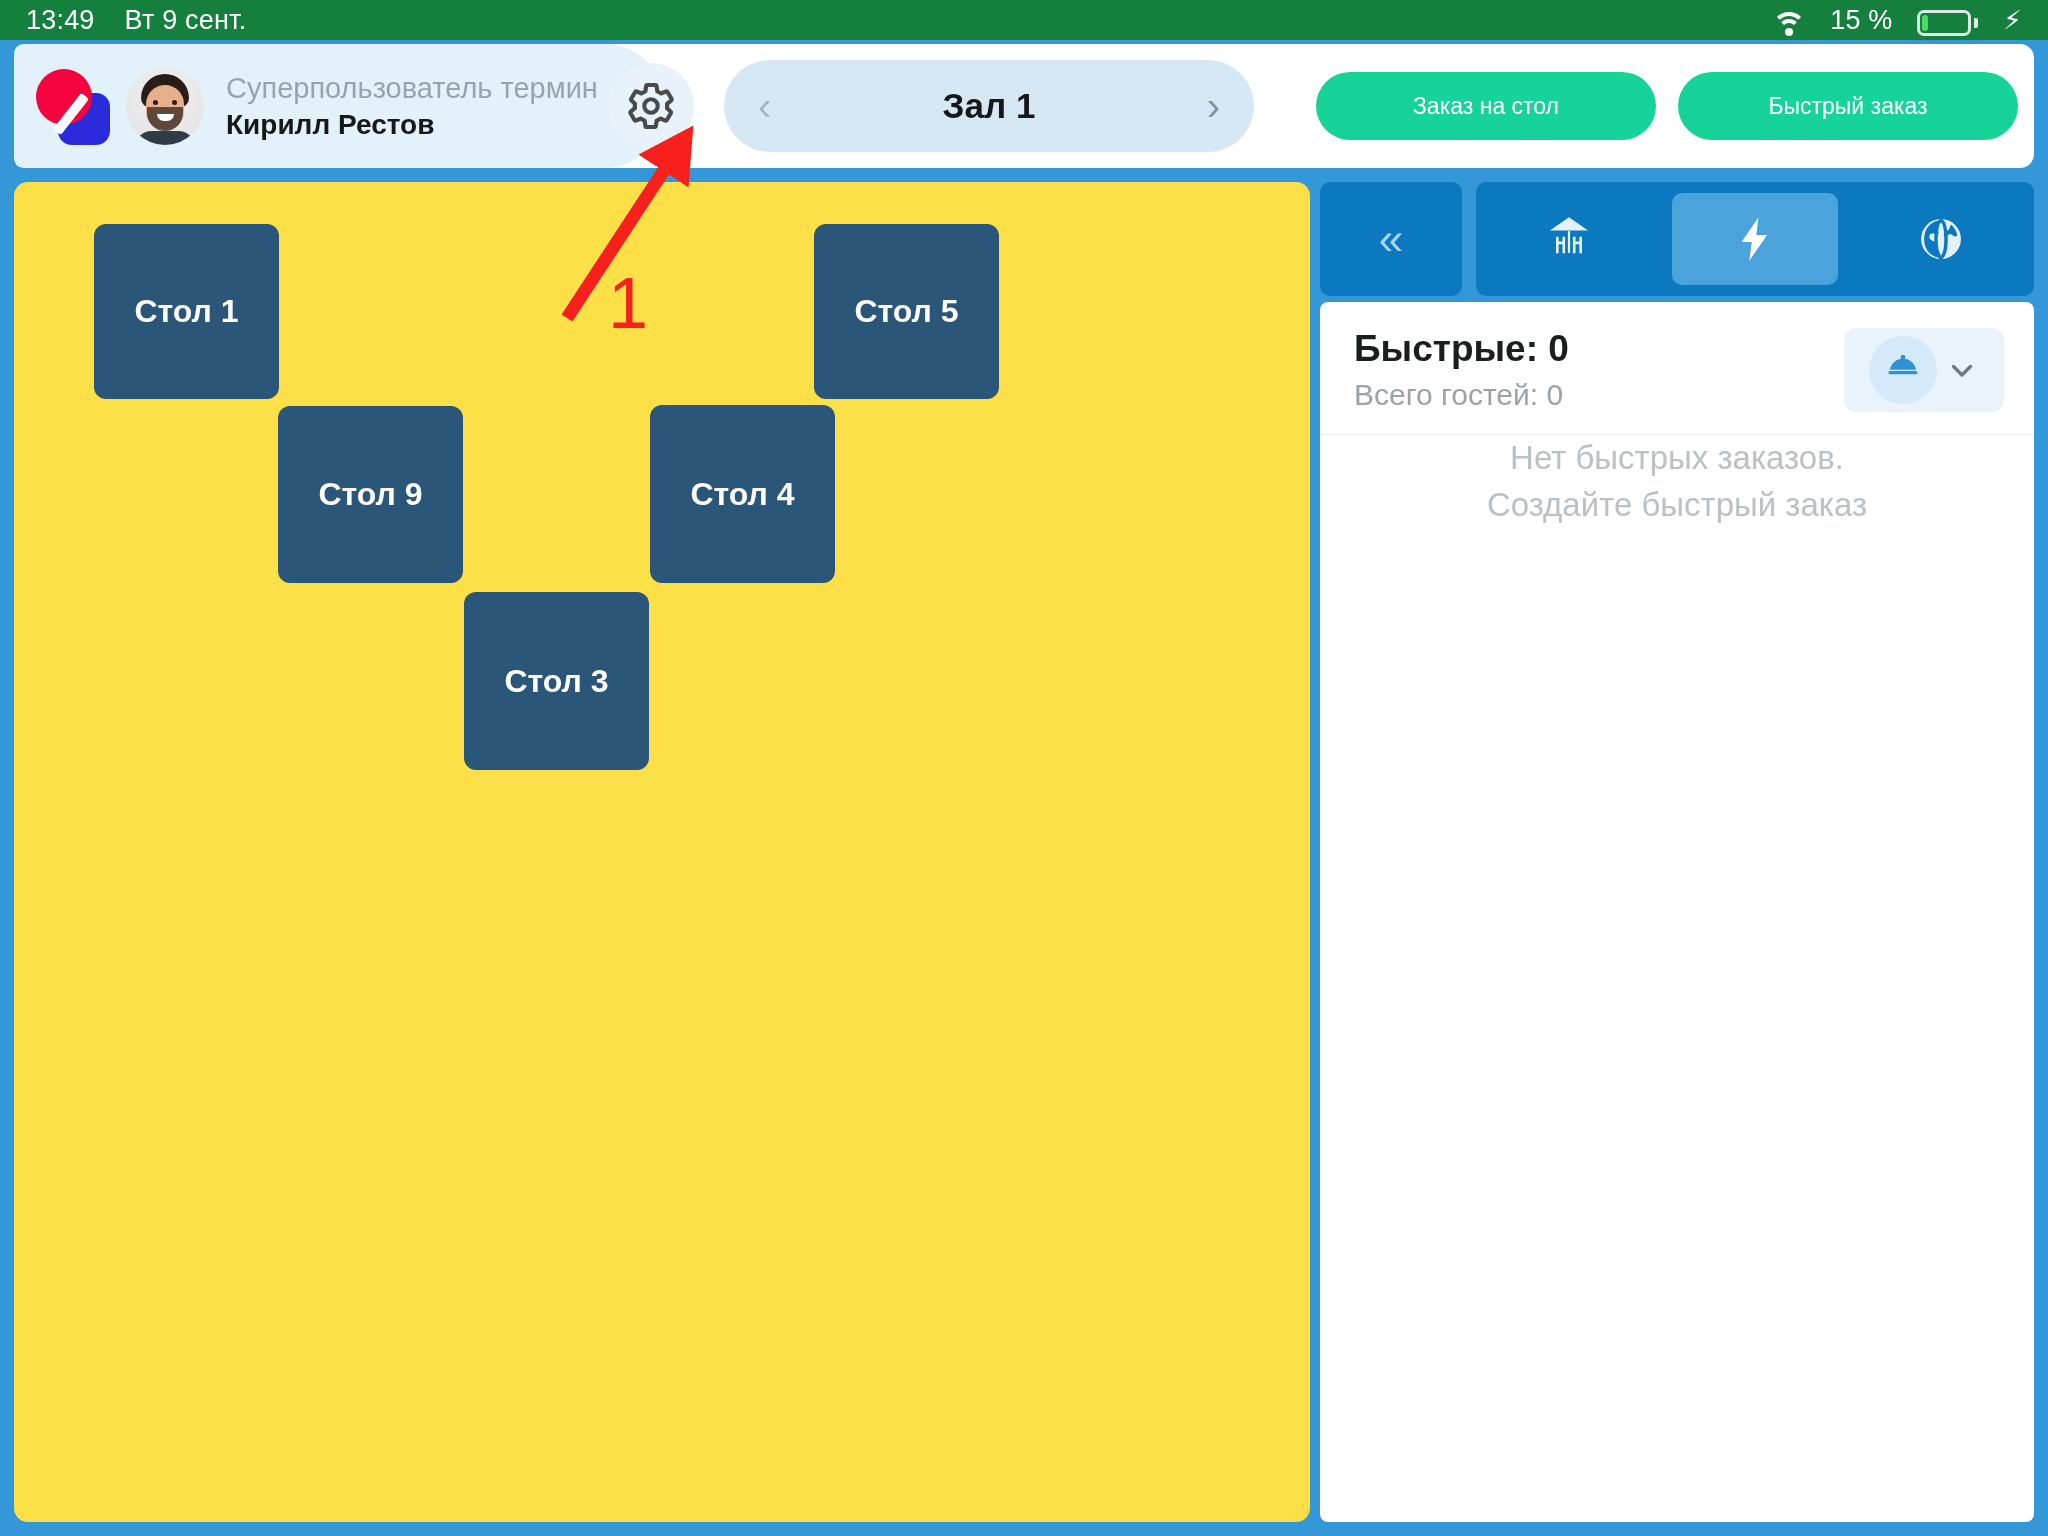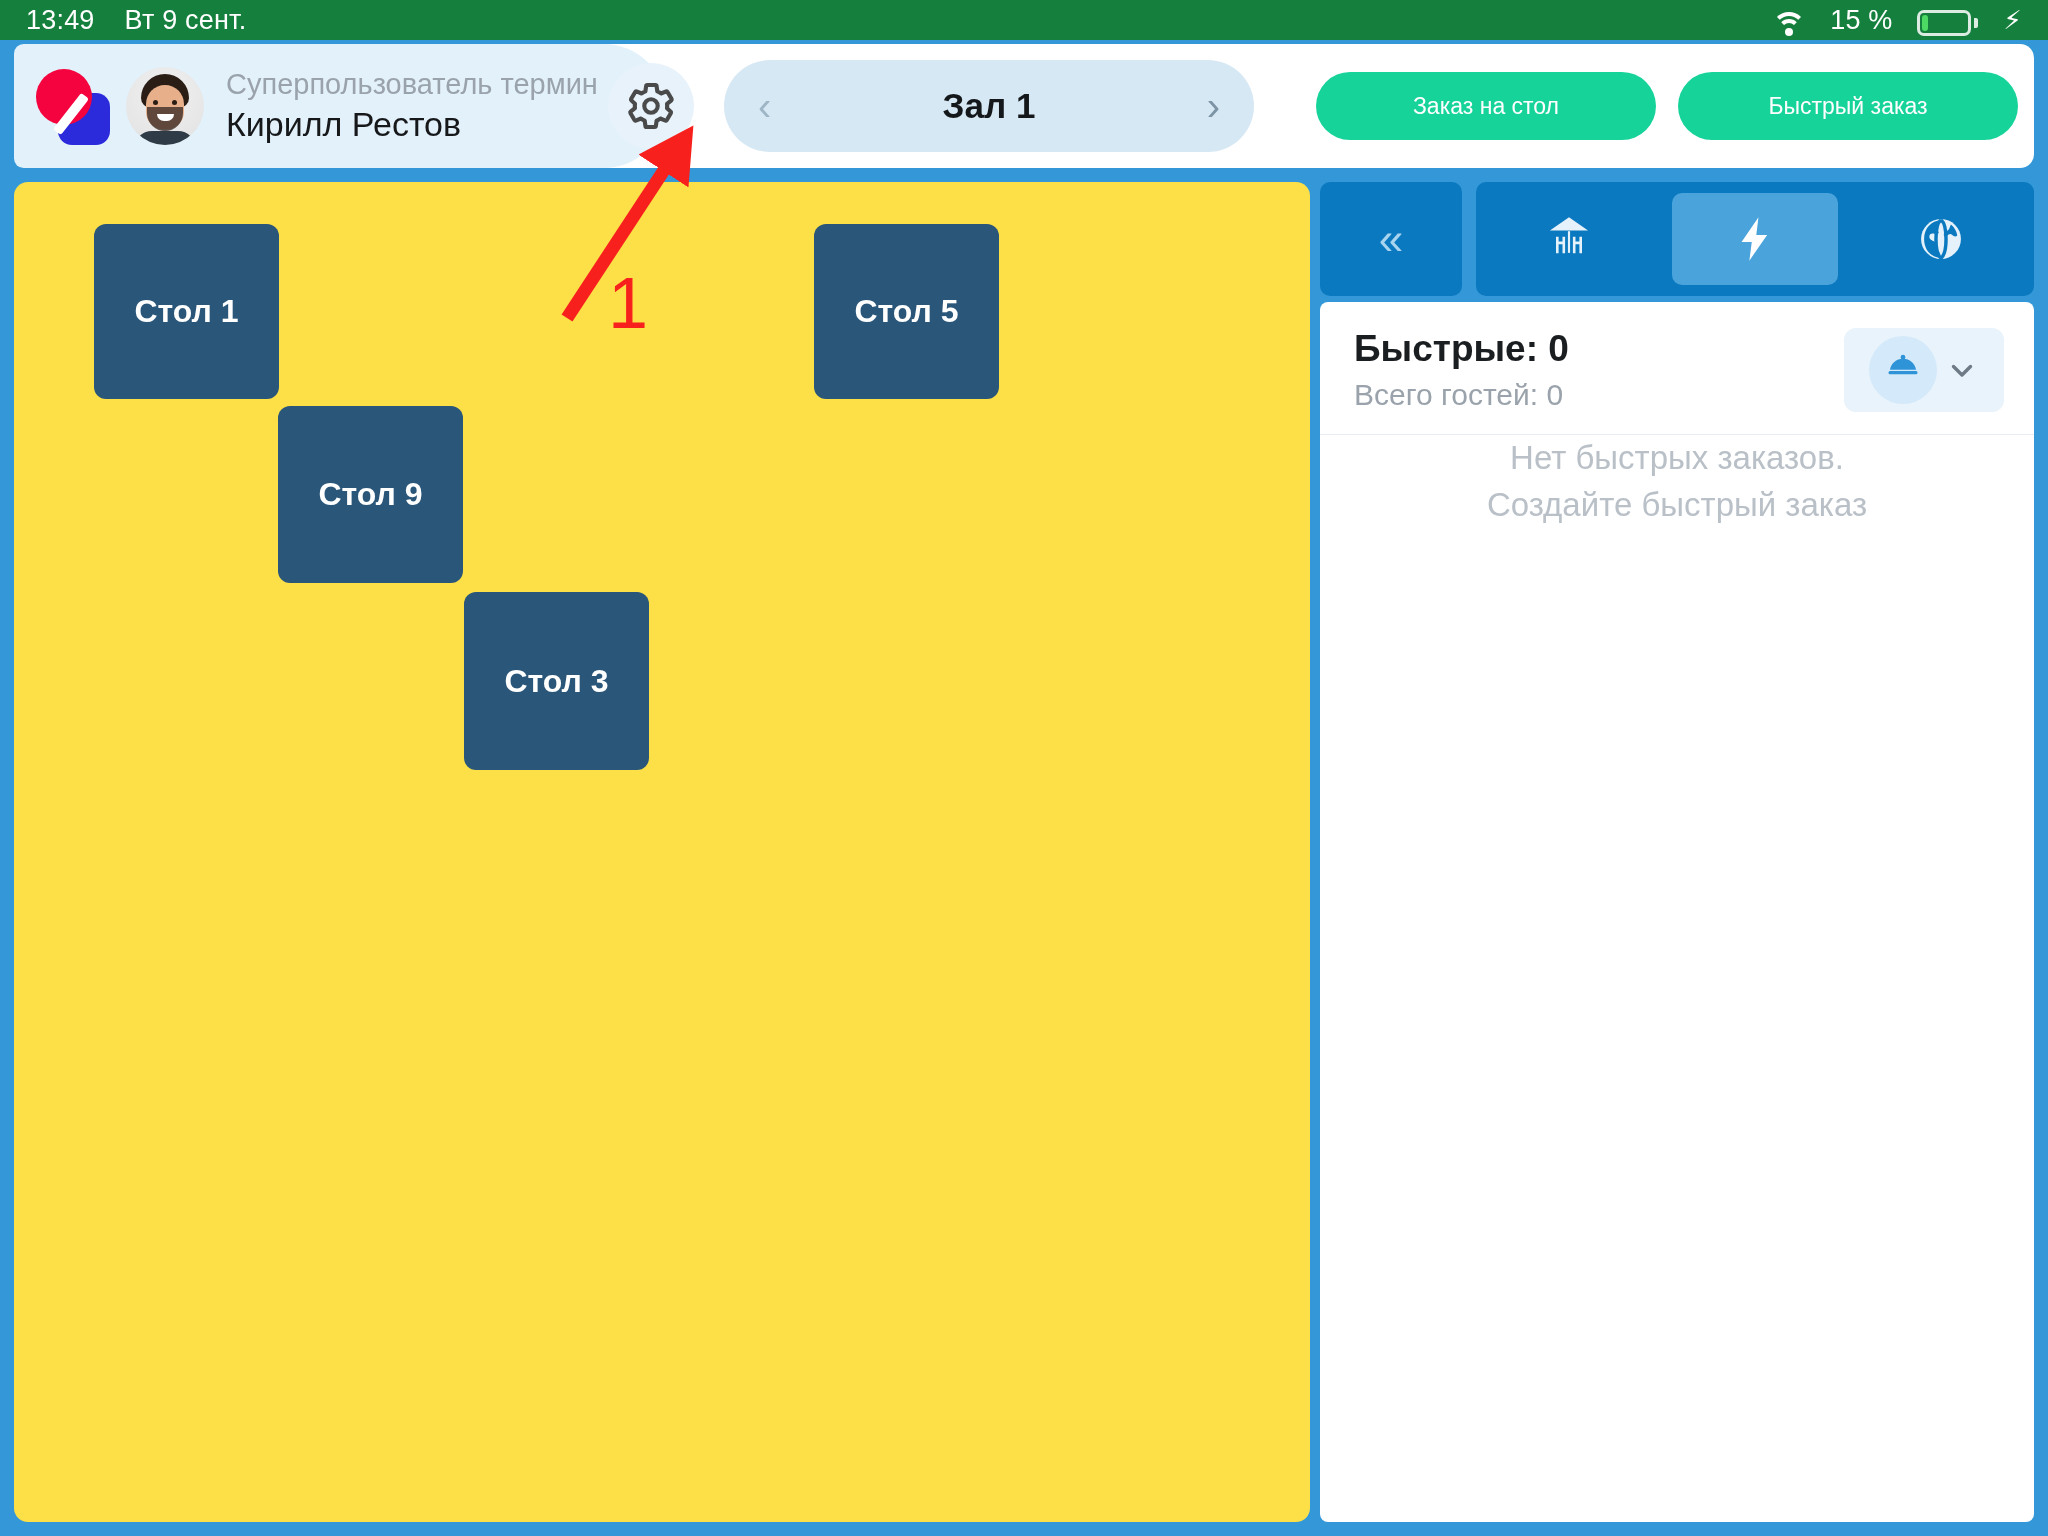--- a/index.html
+++ b/index.html
@@ -87,21 +87,21 @@
     position:absolute; left:31px; top:47px; width:17px; height:7px;
     background:#fff; border-radius:0 0 9px 9px;
   }
   .avatar .body{
     position:absolute; left:8px; bottom:-8px; width:62px; height:22px;
     background:#2f3b46; border-radius:18px 18px 0 0;
   }
   .user-names{ display:flex; flex-direction:column; justify-content:center; }
   .user-role{ font-size:29px; color:#9aa3ab; margin-bottom:4px; max-width:370px;
     white-space:nowrap; overflow:hidden; }
-  .user-name{ font-size:34px; color:#16181a; font-weight:400; }
+  .user-name{ font-size:28px; color:#16181a; font-weight:700; }
 
   .gear-btn{
     width:86px; height:86px; border-radius:50%; background:#e7f2fb;
     display:flex; align-items:center; justify-content:center; flex:none;
     margin-left:-58px; position:relative; z-index:3;
   }
   .gear-svg{ width:52px; height:52px; }
 
   .hall-select{
     margin-left:30px; width:530px; height:92px; background:#d7e8f5;
@@ -251,20 +251,21 @@
   <div class="topbar-actions">
     <div class="btn-green">Заказ на стол</div>
     <div class="btn-green">Быстрый заказ</div>
   </div>
 </div>
 
 <div class="hall">
   <div class="table-tile" style="left: 80px; top: 42px; width: 185px; height: 175px;">Стол 1</div>
   <div class="table-tile" style="left: 264px; top: 224px; width: 185px; height: 177px;">Стол 9</div>
   <div class="table-tile" style="left: 450px; top: 410px; width: 185px; height: 178px;">Стол 3</div>
+  <div class="table-tile" style="left: 636px; top: 223px; width: 185px; height: 178px;">Стол 4</div>
   <div class="table-tile" style="left: 800px; top: 42px; width: 185px; height: 175px;">Стол 5</div>
 </div>
 
 <div class="panel-toolbar">
   <div class="tb-collapse">
     <span>«</span>
   </div>
   <div class="tb-group">
     <div class="tb-item">
       <svg viewBox="0 0 24 24">

